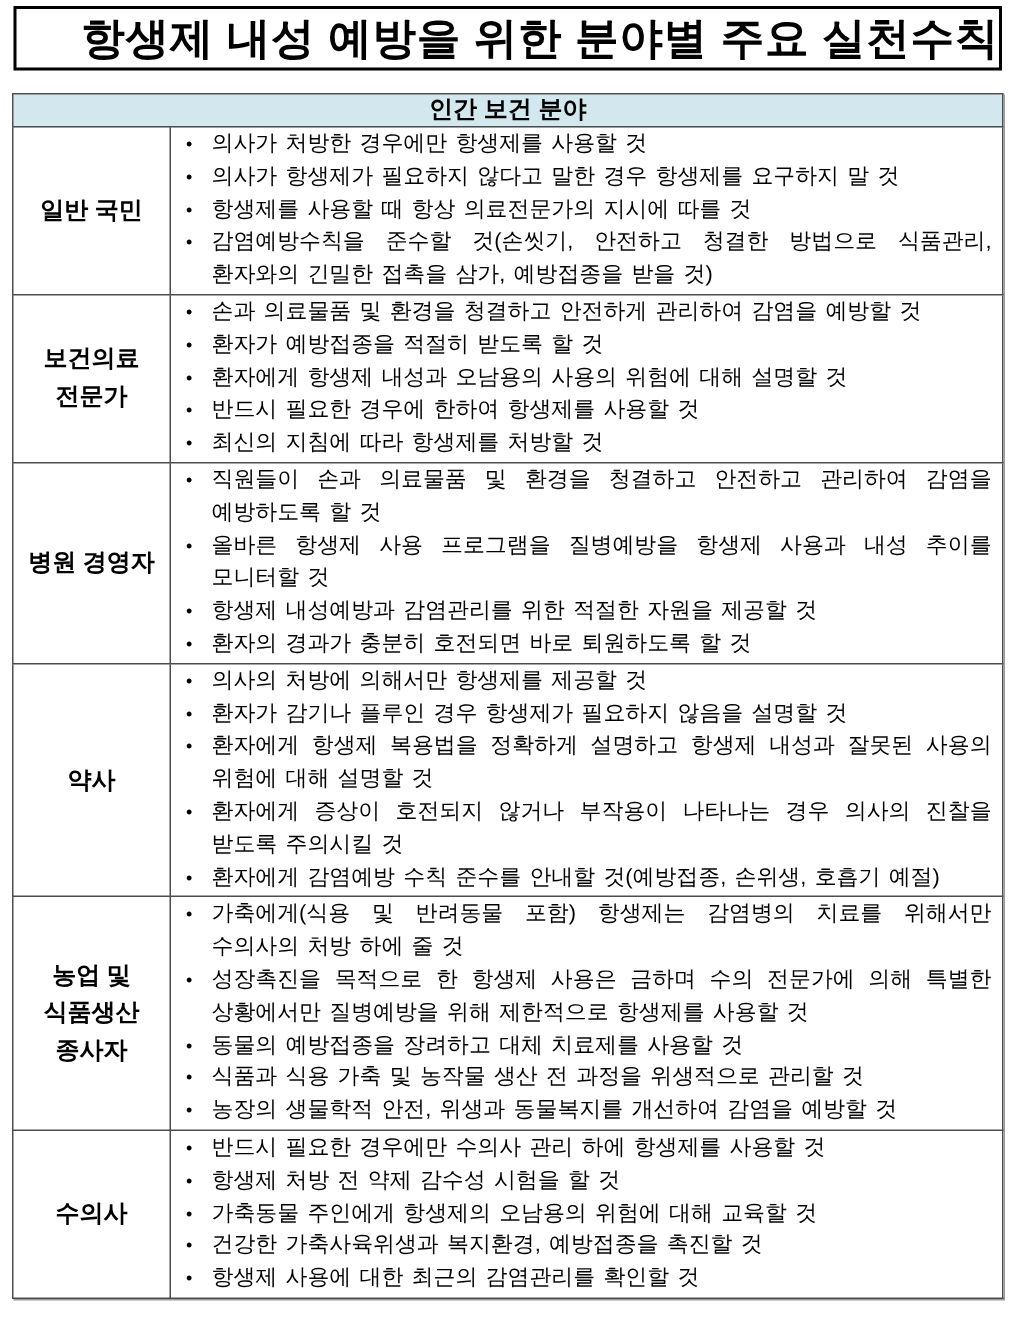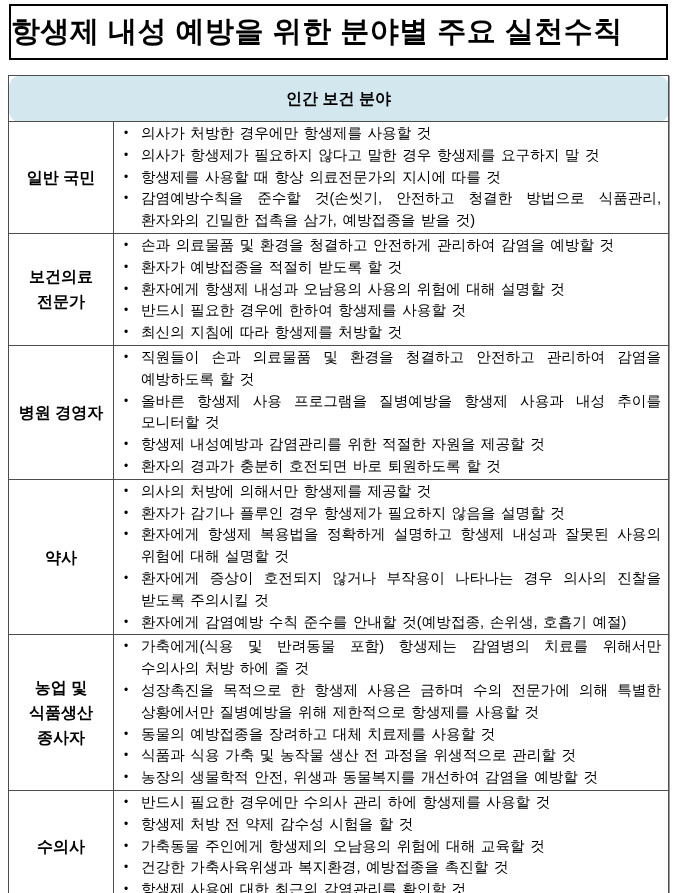--- a/index.html
+++ b/index.html
@@ -11,25 +11,26 @@
     width: 677px;
     height: 893px;
     box-sizing: border-box;
     padding: 4px 8px 0 8px;
     background: #ffffff;
     overflow: hidden;
   }
   .title-box {
     border: 2px solid #000000;
     margin: 0 1px 15px 1px;
-    height: 56px;
+    height: 43px;
     box-sizing: border-box;
     display: flex;
     align-items: center;
-    justify-content: flex-start;
+    justify-content: flex-end;
+    padding-left: 36px;
   }
   .title-box h1 {
     margin: 0;
     font-size: 29px;
     font-weight: bold;
     letter-spacing: 0.5px;
     white-space: nowrap;
   }
   table.rules {
     border-collapse: collapse;
@@ -40,23 +41,22 @@
   table.rules td {
     border: 1px solid var(--border, #4d4d4d);
     box-sizing: border-box;
   }
   td.section-header {
     background: var(--header_bg, #d3e8ee);
     text-align: center;
     font-weight: bold;
     font-size: 16px;
     line-height: 21px;
-    padding: 12px;
+    padding: 0;
     height: 22px;
-    border-radius: 11px;
   }
   td.role {
     text-align: center;
     vertical-align: middle;
     font-weight: bold;
     font-size: 16px;
     line-height: 25px;
     white-space: pre-line;
     padding: 0 2px;
     margin-top: 28px;

